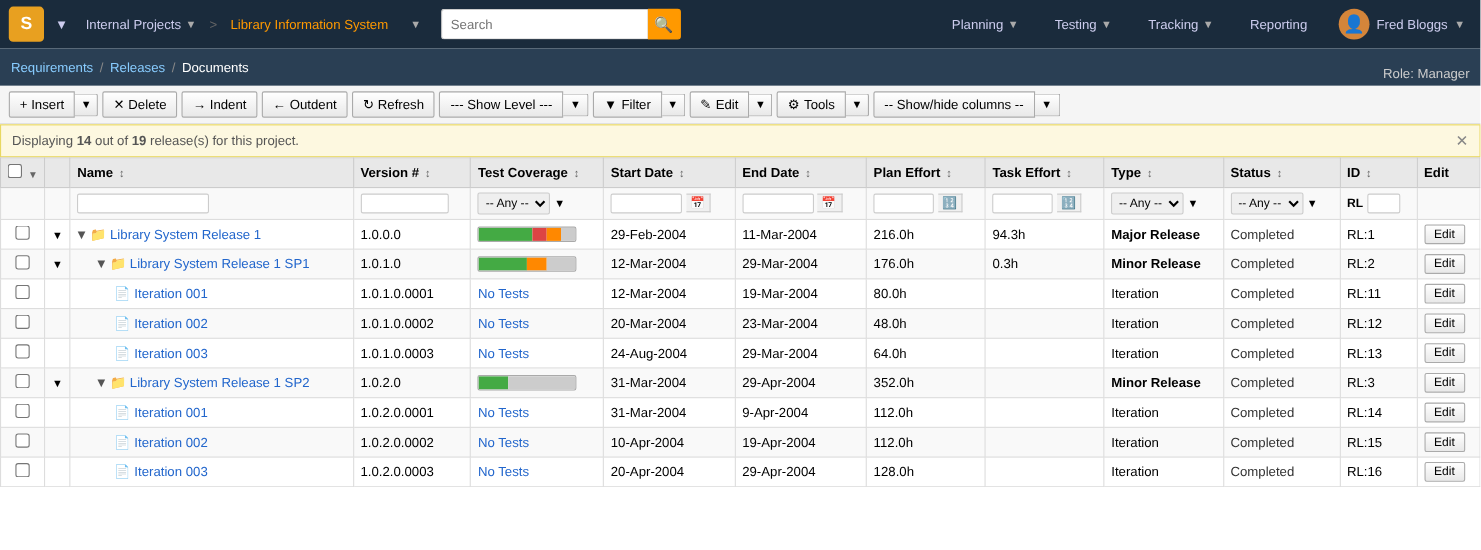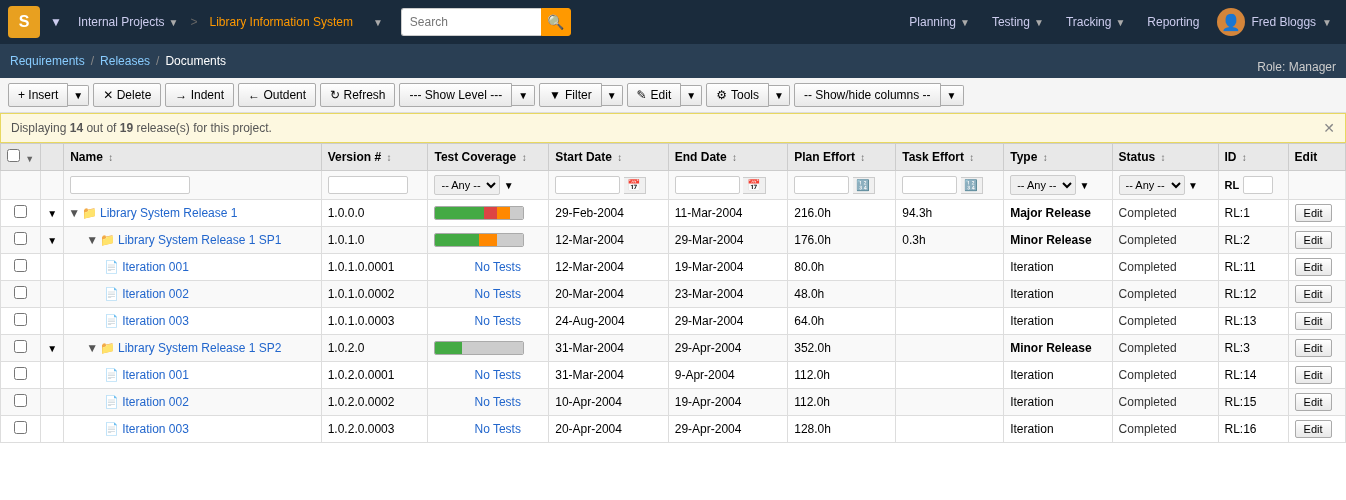--- a/index.html
+++ b/index.html
@@ -38,33 +38,33 @@
       display: flex; align-items: center; gap: 20px;
     }
     .top-nav .search-box {
       display: flex; align-items: center; margin-left: 8px;
     }
     .top-nav .search-box input {
       height: 28px; padding: 0 8px;
       border: 1px solid #ccc; border-right: none;
       border-radius: 3px 0 0 3px;
       outline: none;
-      width: 140px; font-size: 12px;
+      width: 188px; font-size: 12px;
     }
     .top-nav .search-box button {
       height: 28px; width: 30px;
       background: #f90;
       border: 1px solid #f90;
       border-radius: 0 3px 3px 0;
       cursor: pointer;
       color: #fff; font-size: 14px;
     }
     .top-nav .right-nav {
       margin-left: auto;
-      display: flex; align-items: center; gap: 2px;
+      display: flex; align-items: center; gap: 13px;
     }
     .top-nav .right-nav .nav-item {
       color: #cce;
       padding: 4px 10px;
       cursor: pointer;
       display: flex; align-items: center; gap: 4px;
     }
     .top-nav .right-nav .nav-item .caret { color: #aaa; font-size: 10px; }
     .top-nav .user-area {
       display: flex; align-items: center; gap: 6px;
@@ -187,21 +187,21 @@
 
     
     .coverage-bar {
       display: flex; height: 14px; width: 90px; border: 1px solid #aaa;
       overflow: hidden; border-radius: 2px;
     }
     .cov-passed { background: #4a4; }
     .cov-failed { background: #d44; }
     .cov-blocked { background: #f80; }
     .cov-none { background: #ccc; }
-    .no-tests { color: #2266cc; margin-left: 40px; }
+    .no-tests { color: #2266cc; }
 
     .status-completed { color: #333; }
     .edit-btn {
       padding: 2px 8px; font-size: 11px;
       border: 1px solid #aaa;
       background: linear-gradient(to bottom, #fff, #e8e8e8);
       cursor: pointer; border-radius: 2px;
     }
 
     

